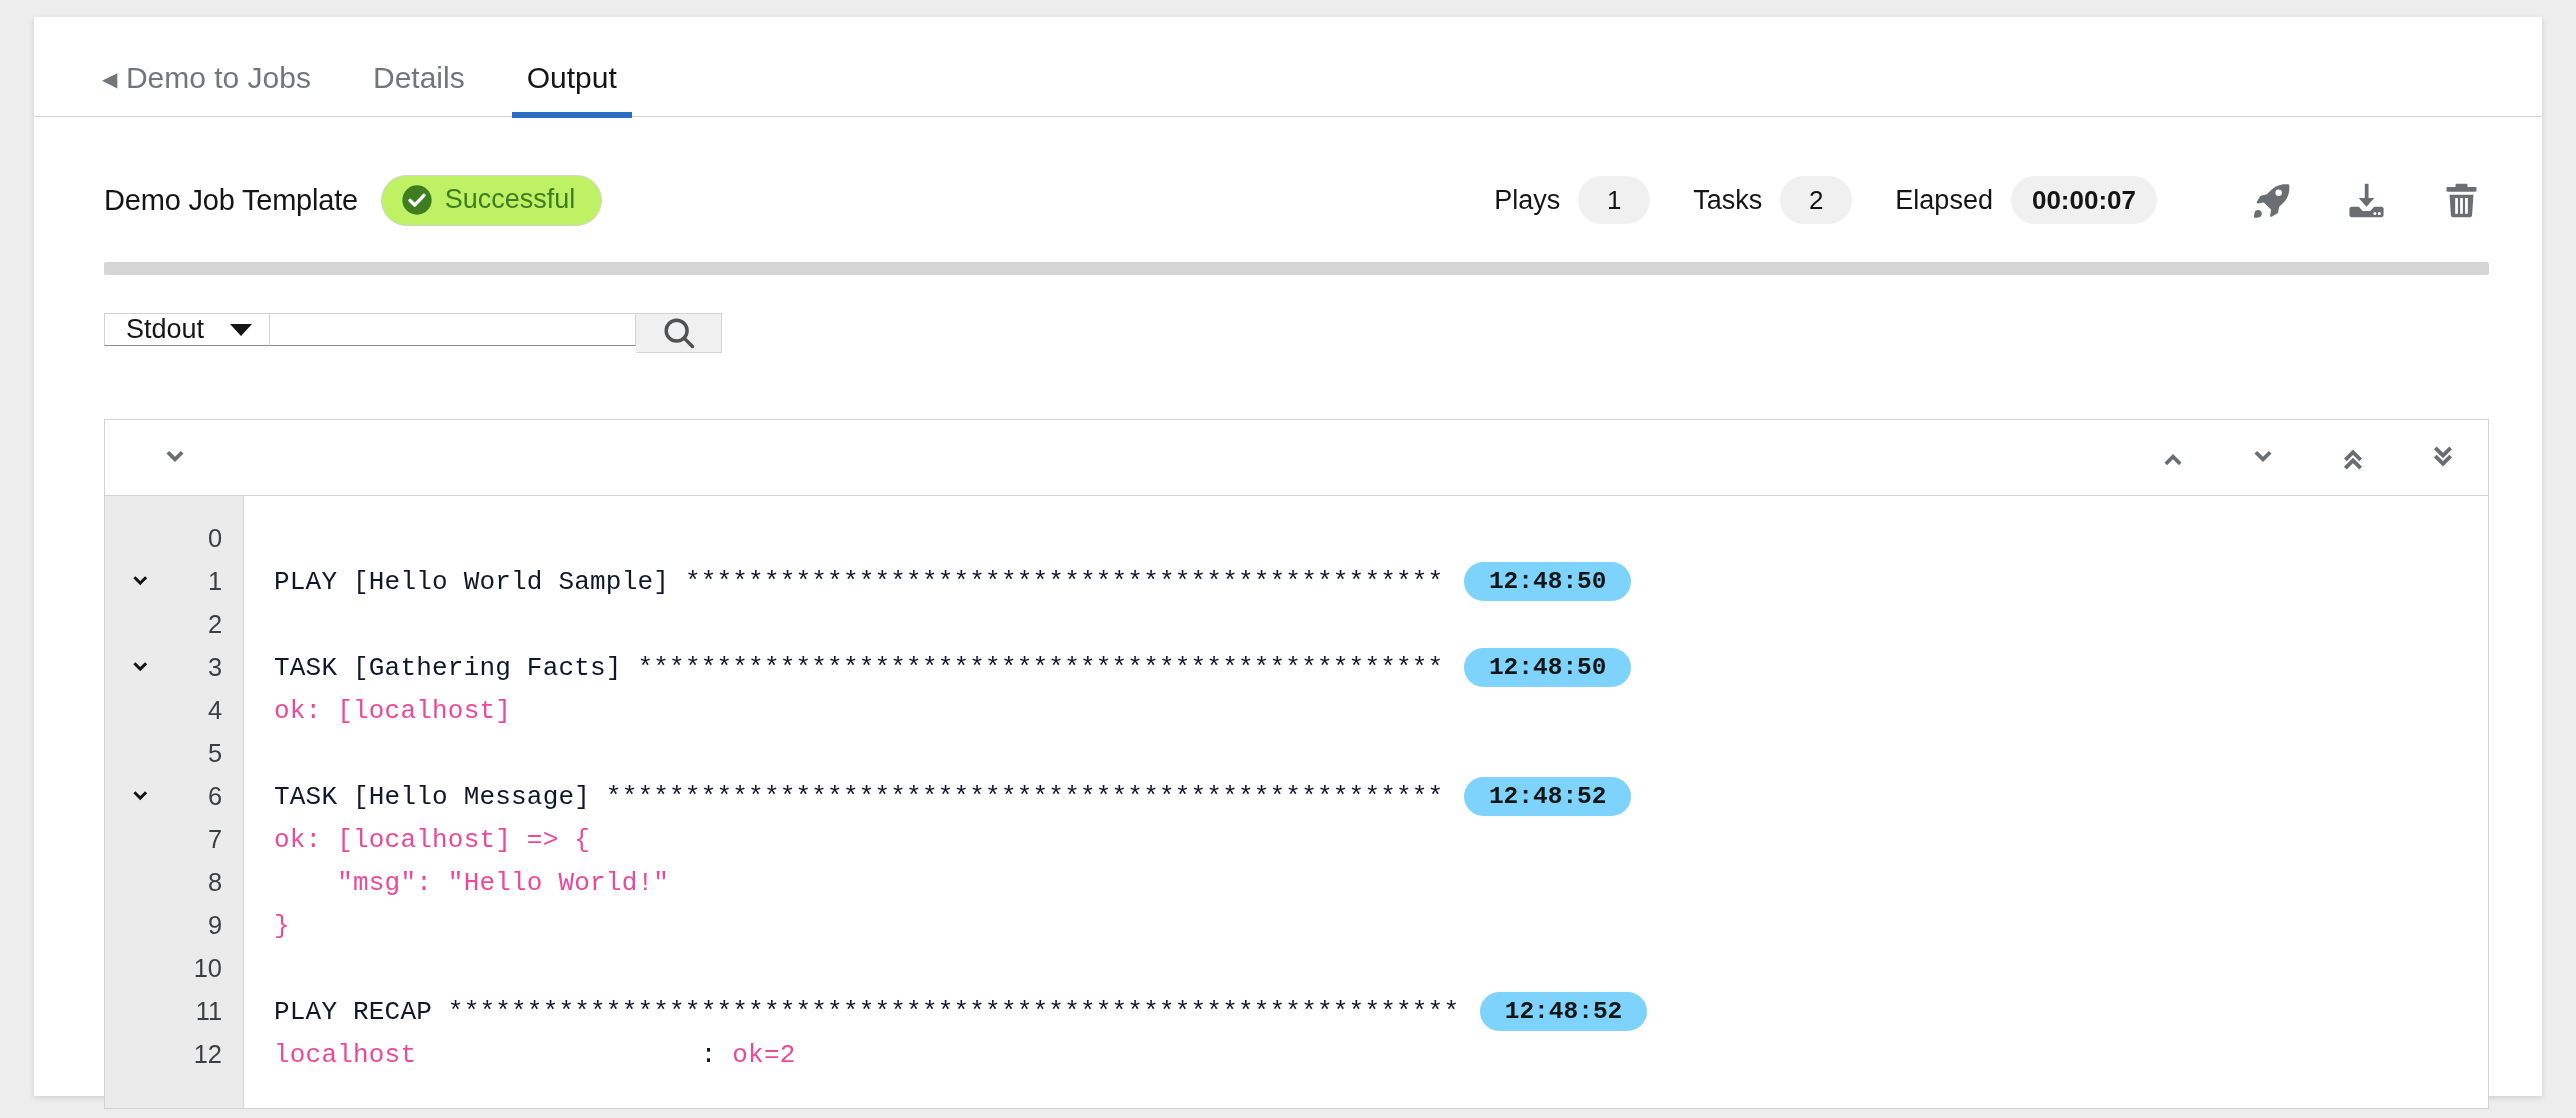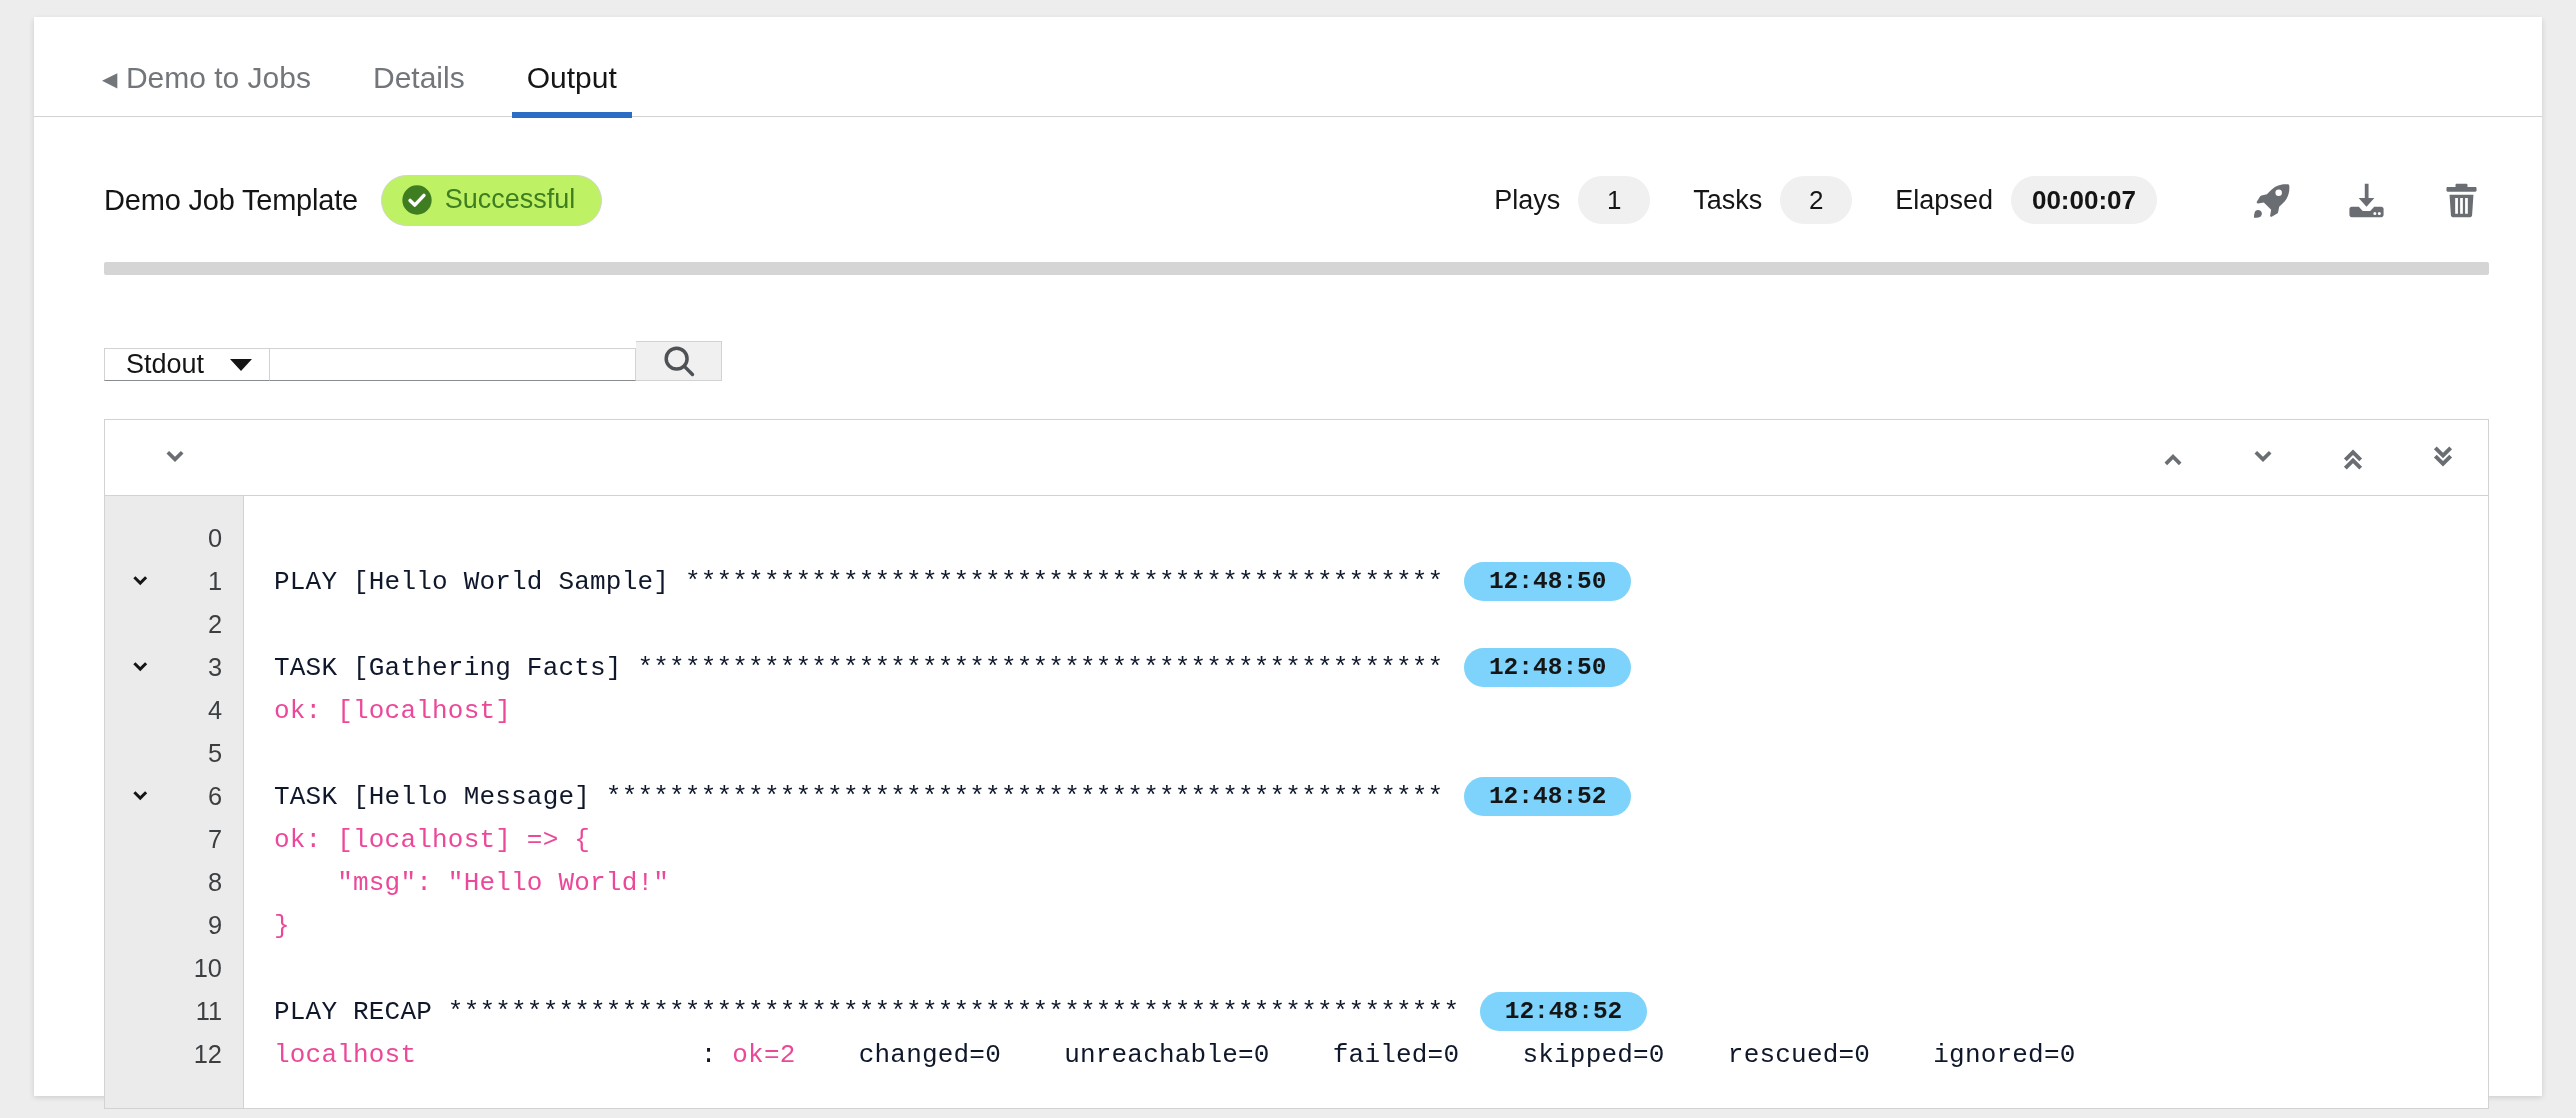--- a/index.html
+++ b/index.html
@@ -139,21 +139,21 @@
   .scroll-div {
     margin: 17px 53px 0 70px;
     height: 13px;
     background: #d5d5d5;
     border-radius: 1.9px;
   }
 
   
   .searchrow {
     display: flex;
-    align-items: flex-end;
+    align-items: flex-start;
     margin: 38px 0 0 70px;
     height: 68px;
     width: 618px;
   }
   .sel-box {
     width: 179px;
     border: 0.9px solid #d2d2d2;
     border-bottom: 1.9px solid #8a8d90;
     background: #fff;
     display: flex;
@@ -473,20 +473,20 @@
           <div class="c-row"></div>
           <div class="c-row"><span class="stars">TASK [Gathering Facts] </span><span class="stars">***************************************************</span><span class="ts-badge">12:48:50</span></div>
           <div class="c-row"><span class="green">ok: [localhost]</span></div>
           <div class="c-row"></div>
           <div class="c-row"><span class="stars">TASK [Hello Message] </span><span class="stars">*****************************************************</span><span class="ts-badge">12:48:52</span></div>
           <div class="c-row"><span class="green">ok: [localhost] =&gt; {</span></div>
           <div class="c-row"><span class="green">    "msg": "Hello World!"</span></div>
           <div class="c-row"><span class="green">}</span></div>
           <div class="c-row"></div>
           <div class="c-row"><span class="stars">PLAY RECAP </span><span class="stars">****************************************************************</span><span class="ts-badge">12:48:52</span></div>
-          <div class="c-row"><span class="green">localhost</span><span class="stars">                  </span><span class="stars">: </span><span class="green">ok=2</span><span class="stars">    changed=0    unreachable=0    failed=0    skipped=0    rescued=0    ignored=0</span></div>
+          <div class="c-row"><span class="green">localhost</span><span class="stars">                  </span><span class="stars">: </span><span class="green">ok=2</span></div>
         </div>
 
     </div>
   </div>
 
 </div>
 
 
 </body></html>

